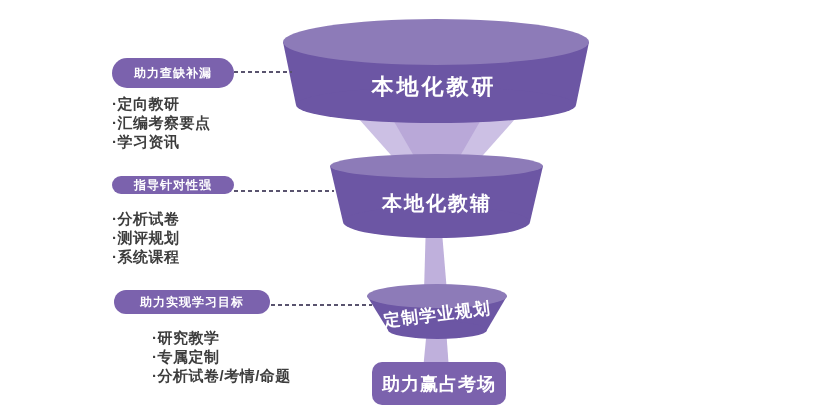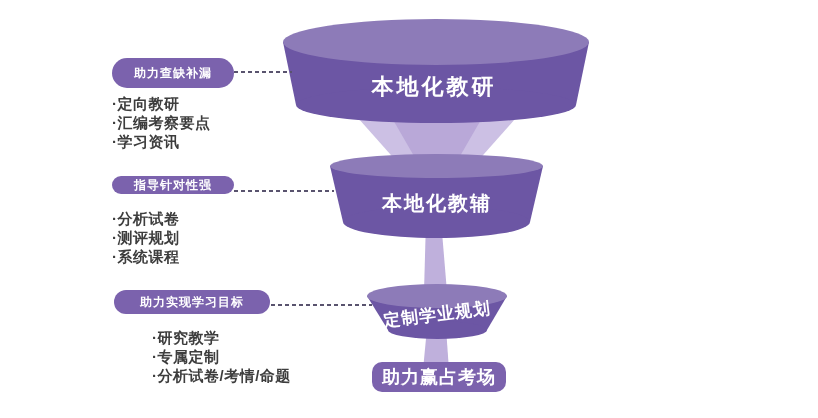--- a/index.html
+++ b/index.html
@@ -22,21 +22,21 @@
     position:absolute;height:2px;
     background:repeating-linear-gradient(90deg,#59536E 0 4px,transparent 4px 7px);
   }
   .tier-label{
     position:absolute;color:#ffffff;font-weight:bold;text-align:center;white-space:nowrap;
   }
   .tier1-label{left:284px;top:72px;width:300px;font-size:22px;letter-spacing:3px;}
   .tier2-label{left:287px;top:190px;width:300px;font-size:20px;letter-spacing:2px;}
   .tier3-label{left:337px;top:303px;width:200px;font-size:17px;letter-spacing:1px;transform:rotate(-7deg);}
   .bottom-box{
-    position:absolute;left:372px;top:362px;width:134px;height:30px;
+    position:absolute;left:372px;top:362px;width:134px;height:43px;
     background:#7B62AD;color:#ffffff;border-radius:10px;
     display:flex;align-items:center;justify-content:center;
     font-weight:bold;font-size:18px;letter-spacing:1px;white-space:nowrap;
   }
 </style>
 </head>
 <body>
 
 <div class="stage">
 

